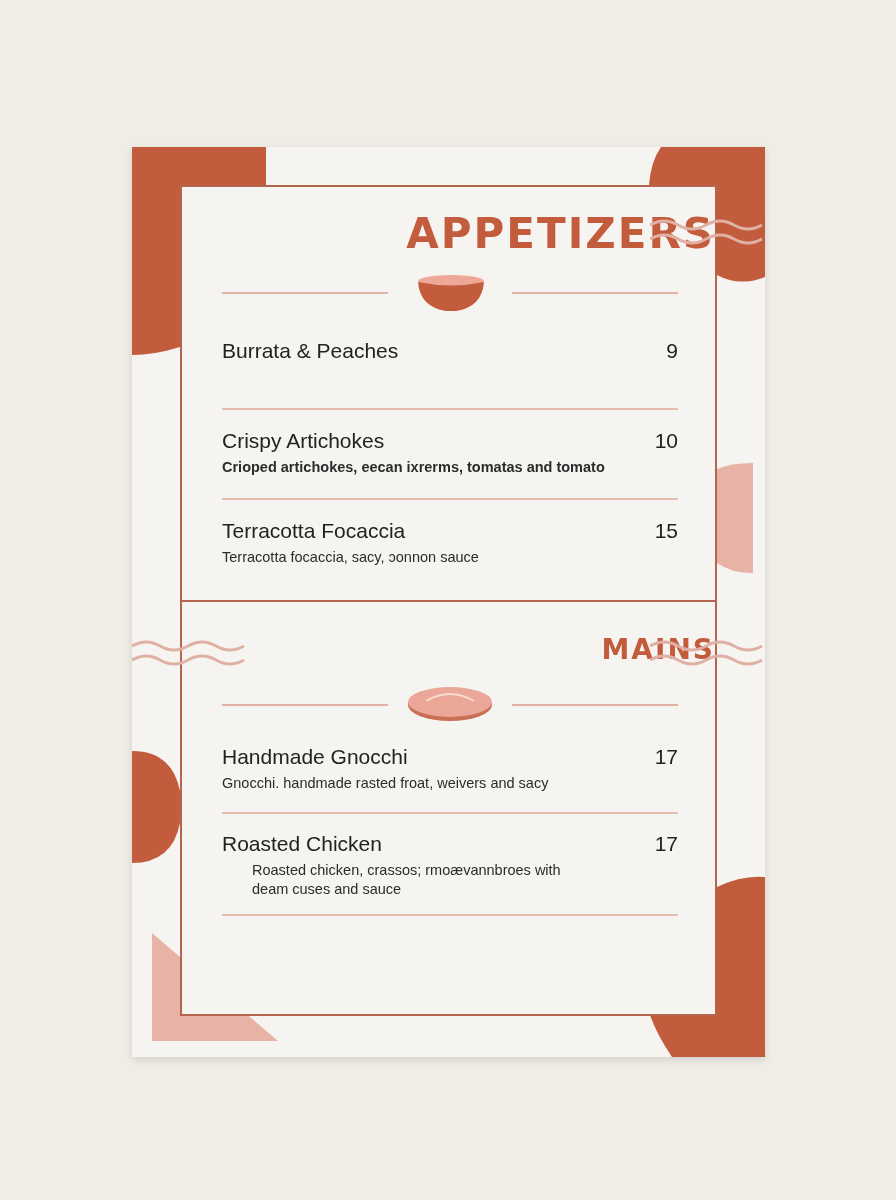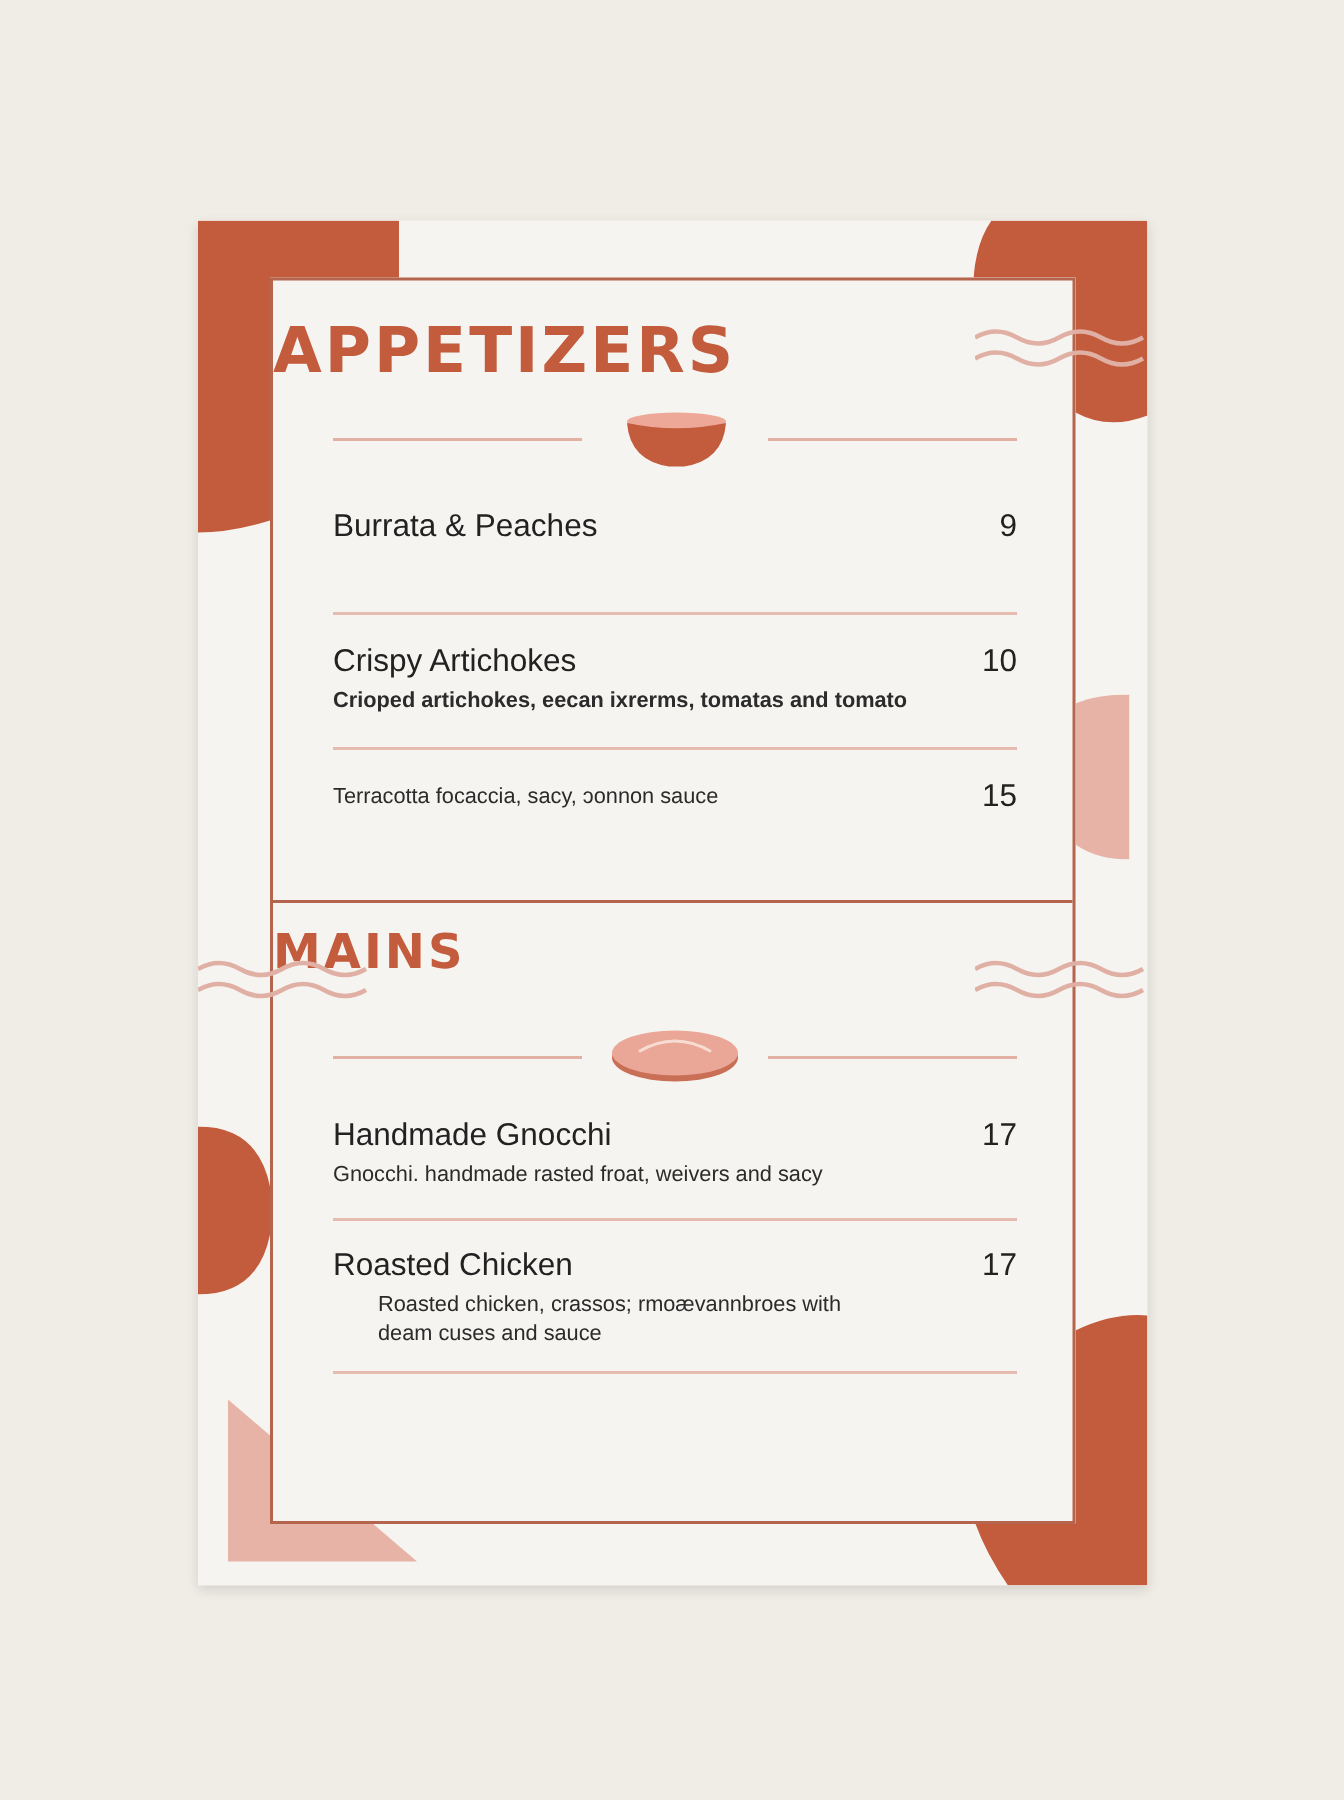--- a/index.html
+++ b/index.html
@@ -1,21 +1,21 @@
 <!DOCTYPE html>
 <html><head>
 <meta charset="utf-8">
 <style>
   html,body{margin:0;padding:0;}
   body{width:896px;height:1200px;background:#f0ede7;position:relative;overflow:hidden;font-family:"Liberation Sans",sans-serif;}
   .card{position:absolute;left:132px;top:147px;width:633px;height:910px;background:#f6f4f0;box-shadow:0 3px 8px rgba(0,0,0,0.12);overflow:hidden;}
   .deco{position:absolute;}
   .panel{position:absolute;left:48px;top:38px;width:537px;height:831px;background:#f6f4f0;border:2px solid #b5654d;box-sizing:border-box;}
   .divider-h{position:absolute;left:0;right:0;top:413px;height:2px;background:#b5654d;}
-  .section-title{position:absolute;left:0;right:0;text-align:left;color:#c35b3d;font-family:"DejaVu Sans",sans-serif;font-weight:bold;letter-spacing:2px;}
+  .section-title{position:absolute;left:0;right:0;text-align:right;color:#c35b3d;font-family:"DejaVu Sans",sans-serif;font-weight:bold;letter-spacing:2px;}
   .rule{position:absolute;height:2px;background:#e3b1a4;}
   .item{position:absolute;left:40px;width:456px;}
   .item-name{font-size:21px;color:#222;line-height:26px;}
   .item-price{position:absolute;right:0;top:0;font-size:21px;color:#222;line-height:26px;}
   .item-desc{font-size:14.5px;color:#2b2b2b;line-height:19px;margin-top:4px;width:360px;}
   .item-rule{position:absolute;left:40px;width:456px;height:2px;background:#e6bcb0;}
   svg{display:block;}
 </style>
 </head>
 <body>
@@ -63,27 +63,28 @@
     <div class="item-rule" style="top:221px;"></div>
 
     <div class="item" style="top:241px;">
       <div class="item-name">Crispy Artichokes</div>
       <div class="item-price">10</div>
       <div class="item-desc" style="width:456px;font-weight:bold;">Crioped artichokes, eecan ixrerms, tomatas and tomato</div>
     </div>
     <div class="item-rule" style="top:311px;"></div>
 
     <div class="item" style="top:331px;">
+      <div class="item-name">Terracotta Focaccia</div>
       <div class="item-price">15</div>
       <div class="item-desc" style="width:456px;">Terracotta focaccia, sacy, ɔonnon sauce</div>
     </div>
 
     <div class="divider-h"></div>
 
-    <div class="section-title" style="top:428px;font-size:32px;">MAINS</div>
+    <div class="section-title" style="top:446px;font-size:28px;">MAINS</div>
     <div class="rule" style="left:40px;top:517px;width:166px;"></div>
     <div class="rule" style="left:330px;top:517px;width:166px;"></div>
     <svg class="deco" style="left:224px;top:498px" width="88" height="38" viewBox="0 0 88 38">
       <ellipse cx="44" cy="20" rx="42" ry="16" fill="#c86f56"></ellipse>
       <ellipse cx="44" cy="17" rx="42" ry="15" fill="#eaa696"></ellipse>
       <path d="M20 16 Q44 2 68 16" stroke="#f7dcd3" stroke-width="2" fill="none"></path>
     </svg>
 
     <div class="item" style="top:557px;">
       <div class="item-name">Handmade Gnocchi</div>

